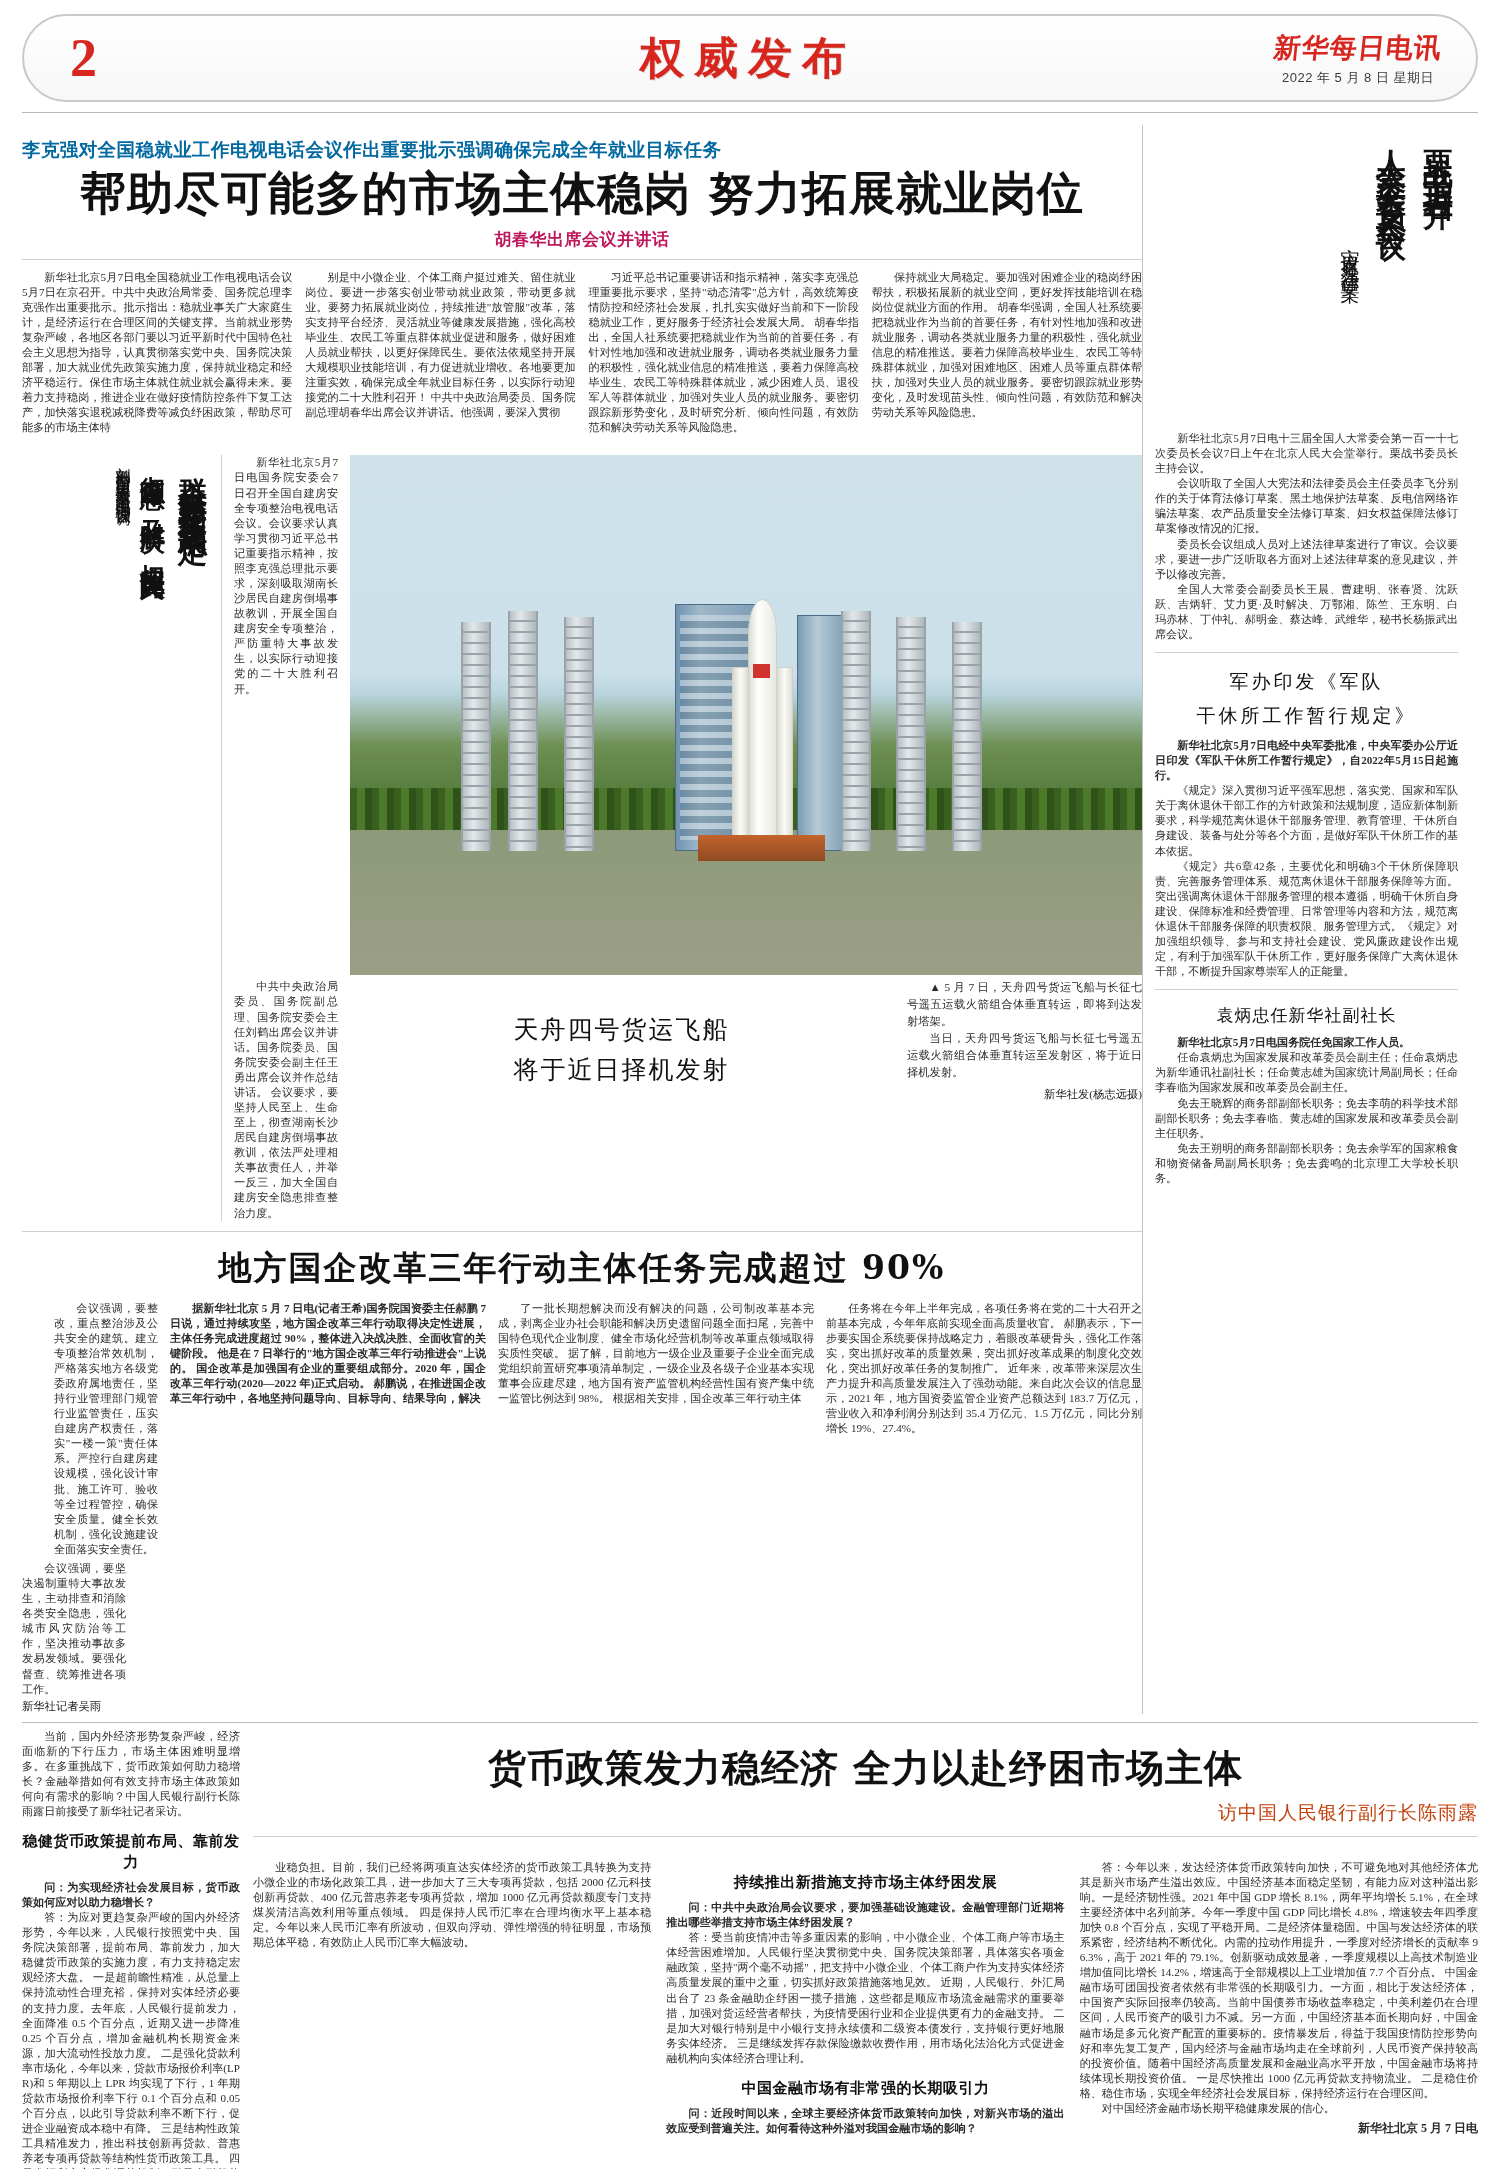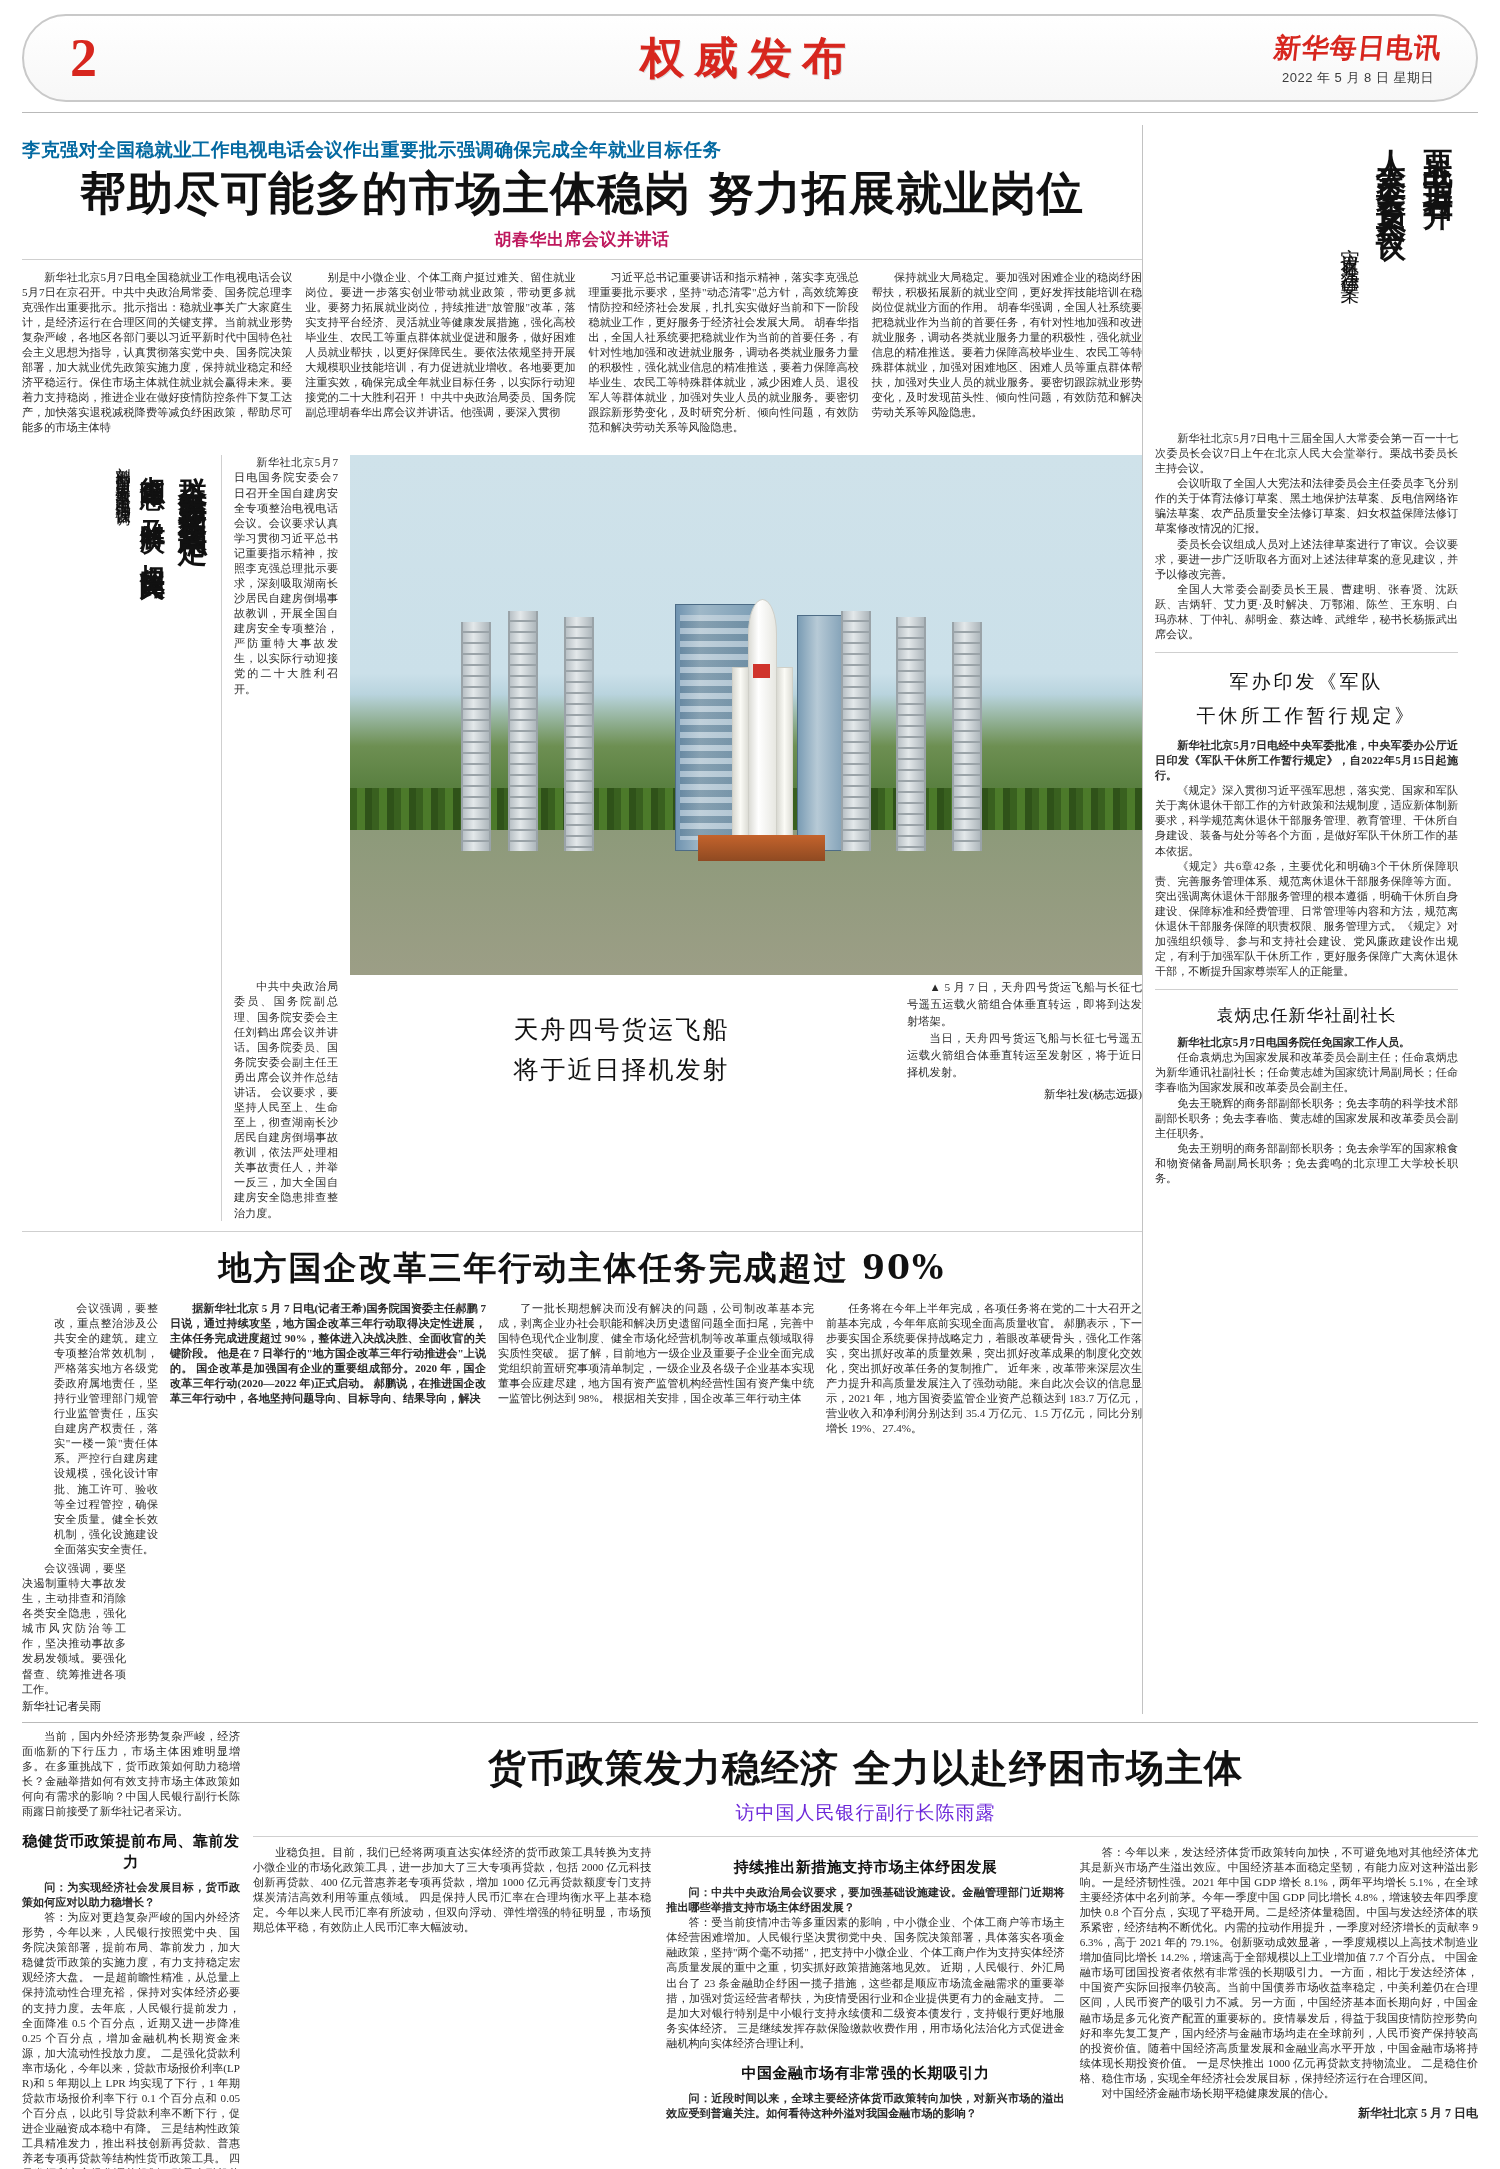--- a/index.html
+++ b/index.html
@@ -166,21 +166,21 @@
     text-align:center;font-size:33px;font-weight:bold;letter-spacing:2px;
     color:#111;margin:14px 0 10px;font-family:"DejaVu Serif",serif;
   }
 
   
   .bottom-head{
     text-align:center;font-size:38px;font-weight:bold;letter-spacing:1px;
     color:#111;margin:14px 0 6px;font-family:"DejaVu Serif",serif;
   }
   .bottom-sub{
-    text-align:center;font-size:19px;color:#6d28d9;margin:0 0 10px;letter-spacing:1px;
+    text-align:right;font-size:19px;color:#c2410c;margin:0 0 10px;letter-spacing:1px;
     font-family:Liberation Serif, serif;
   }
   .sec-head{
     text-align:center;font-size:15px;font-weight:bold;color:#111;
     margin:12px 0 8px;letter-spacing:.5px;
     font-family:"Liberation Sans",sans-serif;
   }
   .qa-q{font-weight:bold;}
   .byline{font-size:11.3px;margin-top:4px;font-family:"Liberation Serif",serif;}
   .endline{text-align:right;font-size:12px;font-weight:bold;margin-top:4px;}
@@ -363,21 +363,21 @@
 二是强化贷款利率市场化，今年以来，贷款市场报价利率(LPR)和 5 年期以上 LPR 均实现了下行，1 年期贷款市场报价利率下行 0.1 个百分点和 0.05 个百分点，以此引导贷款利率不断下行，促进企业融资成本稳中有降。
 三是结构性政策工具精准发力，推出科技创新再贷款、普惠养老专项再贷款等结构性货币政策工具。
 四是发挥利率市场化调节机制，引导金融机构加大对实体经济支持。</p>
     </div>
 
     <div style="flex:1">
       <div class="bottom-head">货币政策发力稳经济 全力以赴纾困市场主体</div>
       <div class="bottom-sub">访中国人民银行副行长陈雨露</div>
       <hr class="rule-thin">
 
-      <div style="display:flex;gap:15px;margin-top:8px;">
+      <div style="display:flex;gap:15px;margin-top:23px;">
         <div class="body-txt" style="flex:1">
           <p>业稳负担。目前，我们已经将两项直达实体经济的货币政策工具转换为支持小微企业的市场化政策工具，进一步加大了三大专项再贷款，包括 2000 亿元科技创新再贷款、400 亿元普惠养老专项再贷款，增加 1000 亿元再贷款额度专门支持煤炭清洁高效利用等重点领域。
 四是保持人民币汇率在合理均衡水平上基本稳定。今年以来人民币汇率有所波动，但双向浮动、弹性增强的特征明显，市场预期总体平稳，有效防止人民币汇率大幅波动。</p>
         </div>
         <div class="body-txt" style="flex:1">
           <div class="sec-head">持续推出新措施支持市场主体纾困发展</div>
           <p class="qa-q">问：中共中央政治局会议要求，要加强基础设施建设。金融管理部门近期将推出哪些举措支持市场主体纾困发展？</p>
           <p>答：受当前疫情冲击等多重因素的影响，中小微企业、个体工商户等市场主体经营困难增加。人民银行坚决贯彻党中央、国务院决策部署，具体落实各项金融政策，坚持"两个毫不动摇"，把支持中小微企业、个体工商户作为支持实体经济高质量发展的重中之重，切实抓好政策措施落地见效。
 近期，人民银行、外汇局出台了 23 条金融助企纾困一揽子措施，这些都是顺应市场流金融需求的重要举措，加强对货运经营者帮扶，为疫情受困行业和企业提供更有力的金融支持。
 二是加大对银行特别是中小银行支持永续债和二级资本债发行，支持银行更好地服务实体经济。

